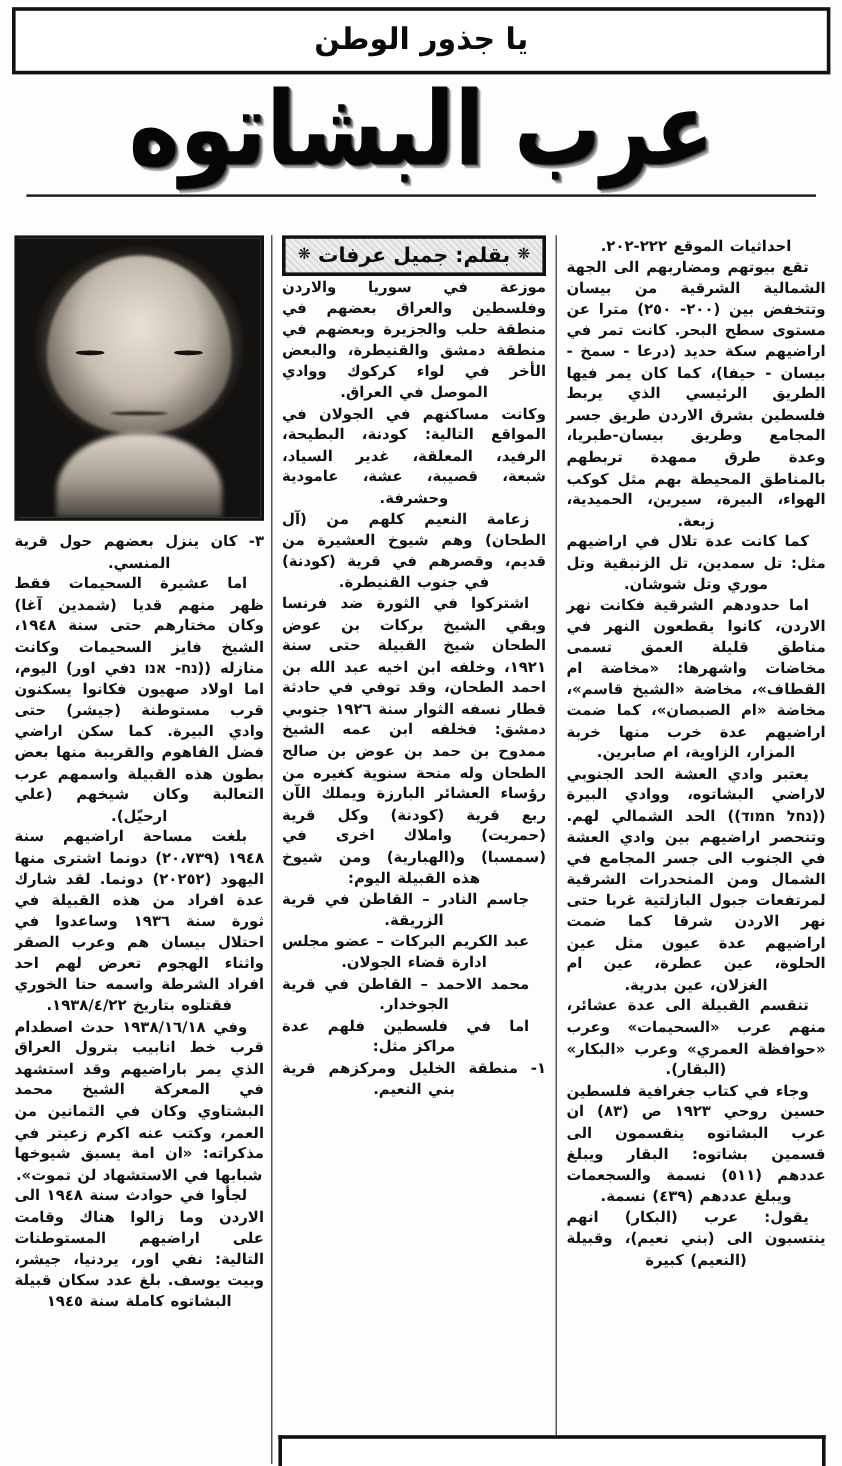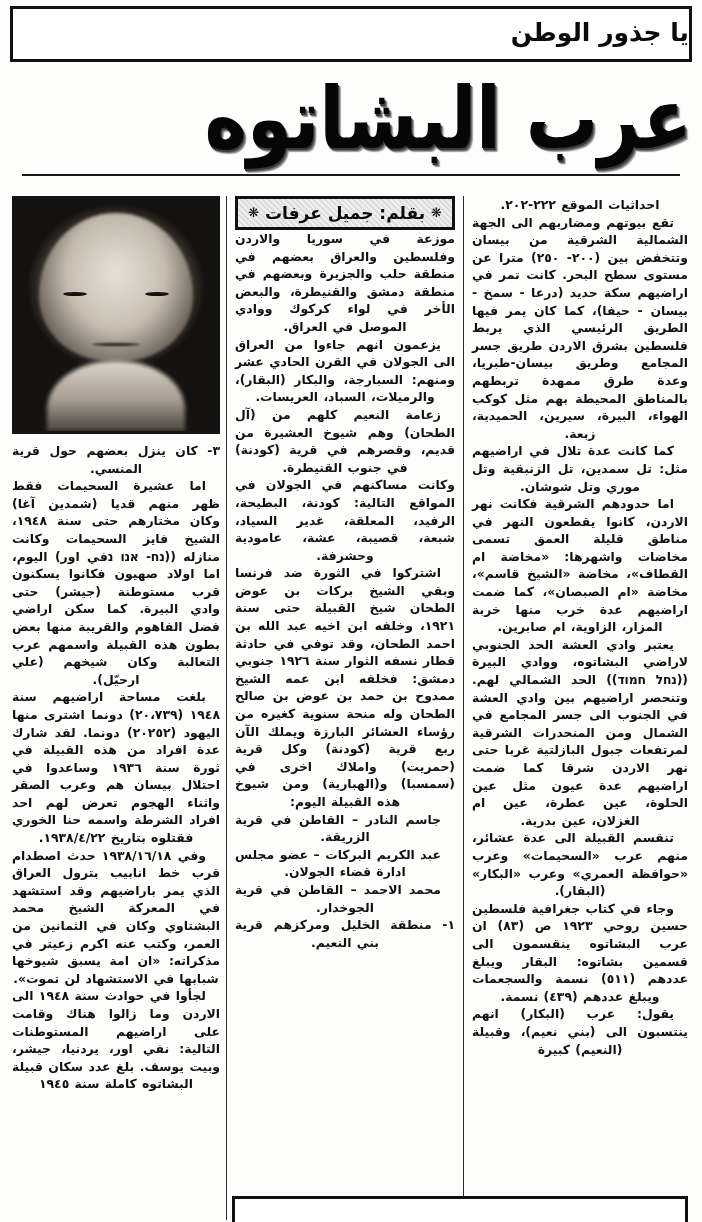--- a/index.html
+++ b/index.html
@@ -29,34 +29,35 @@
 
   
   .masthead {
     padding: 6px 10px 0 10px;
   }
   .kicker-box {
     border: 3px solid #111;
     height: 50px;
     display: flex;
     align-items: center;
+    justify-content: center;
     background: #fff;
   }
   .kicker-text {
     font-family: "DejaVu Sans", sans-serif;
     font-weight: 700;
     font-size: 25px;
     letter-spacing: 0px;
     color: #0b0b0b;
     line-height: 1;
     padding-bottom: 4px;
   }
   .main-title-wrap {
-    text-align: right;
-    margin-top: 12px;
+    text-align: center;
+    margin-top: 0;
     margin-bottom: 2px;
     text-decoration: underline;
   }
   .main-title {
     font-family: "DejaVu Sans", sans-serif;
     font-weight: 700;
     font-size: 72px;
     line-height: 1.0;
     color: #060606;
     letter-spacing: -1px;
@@ -225,27 +226,27 @@
       <p class="body first-line-indent">تنقسم القبيلة الى عدة عشائر، منهم عرب «السحيمات» وعرب «حوافظة العمري» وعرب «البكار» (البقار).</p>
       <p class="body first-line-indent">وجاء في كتاب جغرافية فلسطين حسين روحي ١٩٢٣ ص (٨٣) ان عرب البشاتوه ينقسمون الى قسمين بشاتوه: البقار ويبلغ عددهم (٥١١) نسمة والسجعمات ويبلغ عددهم (٤٣٩) نسمة.</p>
       <p class="body first-line-indent">يقول: عرب (البكار) انهم ينتسبون الى (بني نعيم)، وقبيلة (النعيم) كبيرة</p>
     </div>
 
     <div class="col col-mid">
       <div class="byline-box">
         <span class="byline-text"><span class="byline-star">❋</span> <span>بقلم: جميل عرفات</span> <span class="byline-star">❋</span></span>
       </div>
       <p class="body">موزعة في سوريا والاردن وفلسطين والعراق بعضهم في منطقة حلب والجزيرة وبعضهم في منطقة دمشق والقنيطرة، والبعض الأخر في لواء كركوك ووادي الموصل في العراق.</p>
-      <p class="body first-line-indent">يزعمون انهم جاءوا من العراق الى الجولان في القرن الحادي عشر ومنهم: السبارجة، والبكار (البقار)، والرميلات، السباد، العريسات.</p>
+      <p class="body">وكانت مساكنهم في الجولان في المواقع التالية: كودنة، البطيحة، الرفيد، المعلقة، غدير السياد، شبعة، قصيبة، عشة، عامودية وحشرفة.</p>
       <p class="body first-line-indent">زعامة النعيم كلهم من (آل الطحان) وهم شيوخ العشيرة من قديم، وقصرهم في قرية (كودنة) في جنوب القنيطرة.</p>
-      <p class="body">وكانت مساكنهم في الجولان في المواقع التالية: كودنة، البطيحة، الرفيد، المعلقة، غدير السياد، شبعة، قصيبة، عشة، عامودية وحشرفة.</p>
       <p class="body first-line-indent">اشتركوا في الثورة ضد فرنسا وبقي الشيخ بركات بن عوض الطحان شيخ القبيلة حتى سنة ١٩٢١، وخلفه ابن اخيه عبد الله بن احمد الطحان، وقد توفي في حادثة قطار نسفه الثوار سنة ١٩٢٦ جنوبي دمشق: فخلفه ابن عمه الشيخ ممدوح بن حمد بن عوض بن صالح الطحان وله منحة سنوية كغيره من رؤساء العشائر البارزة ويملك الآن ربع قرية (كودنة) وكل قرية (حمريت) واملاك اخرى في (سمسبا) و(الهبارية) ومن شيوخ هذه القبيلة اليوم:</p>
       <p class="body first-line-indent">جاسم النادر – القاطن في قرية الزريقة.</p>
       <p class="body first-line-indent">عبد الكريم البركات – عضو مجلس ادارة قضاء الجولان.</p>
       <p class="body first-line-indent">محمد الاحمد –  القاطن في قرية الجوخدار.</p>
+      <p class="body first-line-indent">اما في فلسطين فلهم عدة مراكز مثل:</p>
       <p class="body">١- منطقة الخليل ومركزهم قرية بني النعيم.</p>
     </div>
 
     <div class="col col-left">
       <div class="photo">
         <span class="photo-eyes">
             <i></i>
             <i></i>
           </span>
         <span class="photo-mouth"></span>

